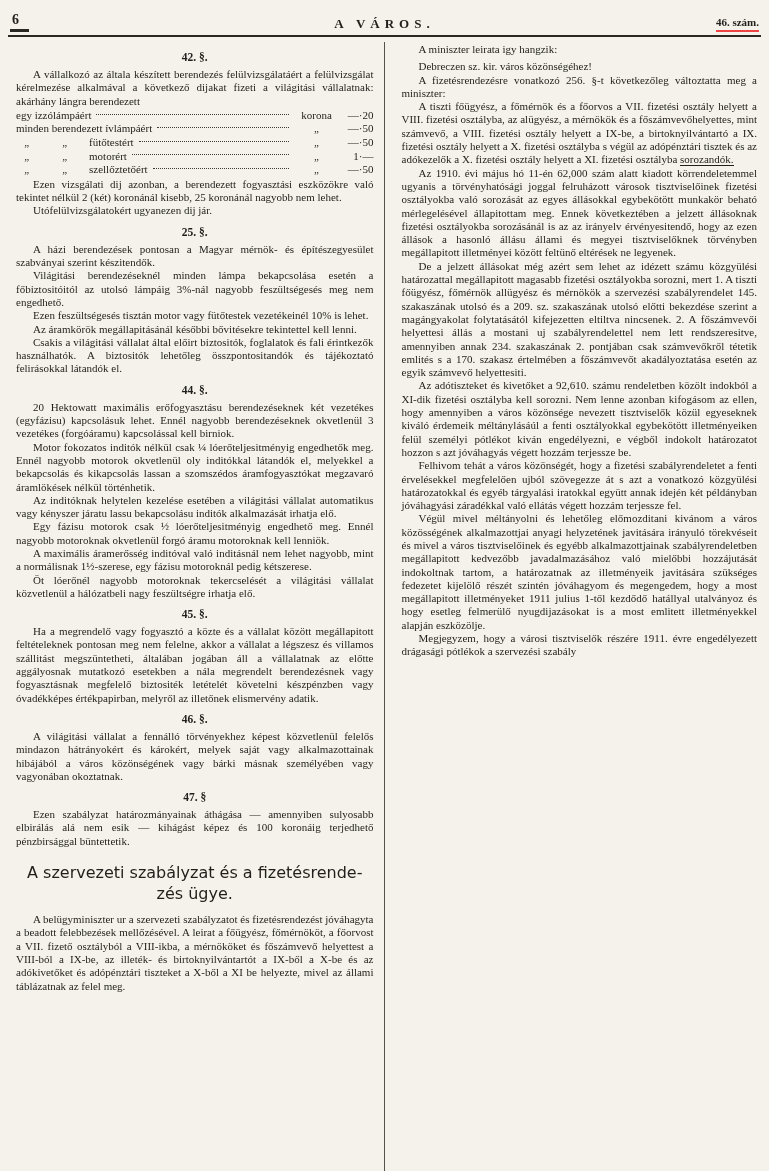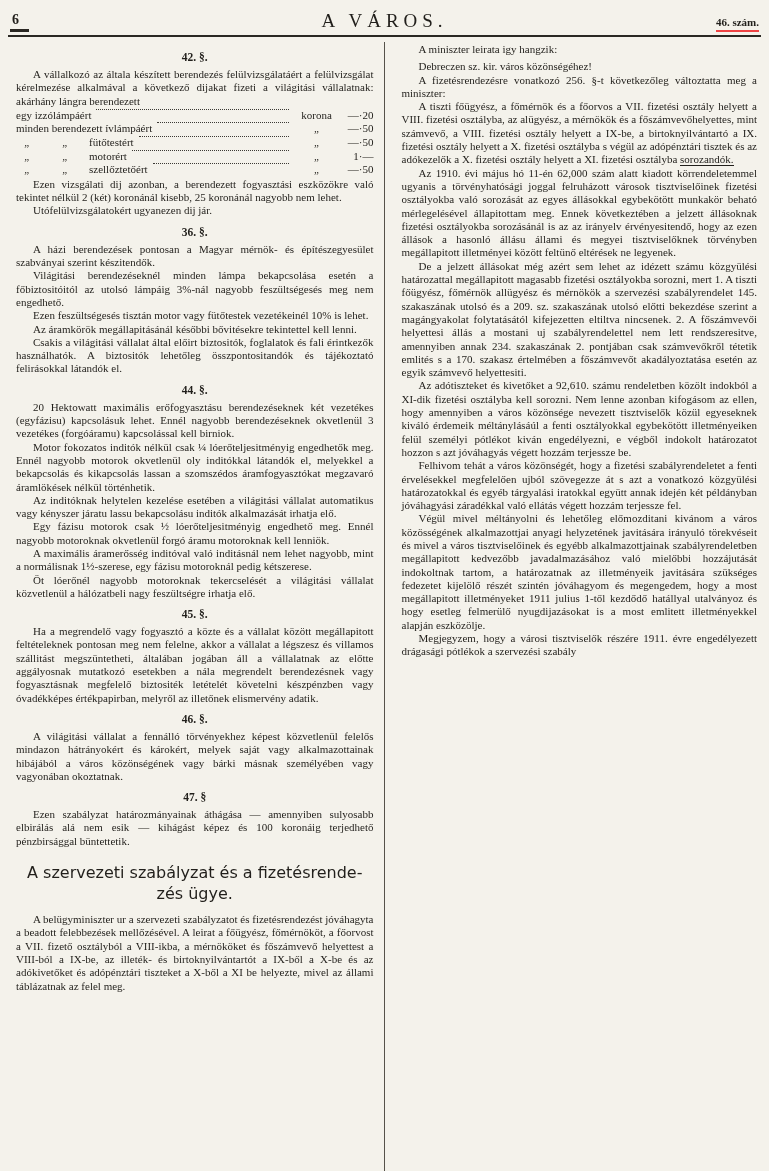--- a/index.html
+++ b/index.html
@@ -12,21 +12,21 @@
     display:flex;align-items:flex-end;
     padding:10px 10px 3px 10px;
   }
   .h-side{width:120px;}
   .h-center{flex:1;text-align:center;}
   .pageno{
     font-weight:bold;font-size:14px;display:inline-block;
     border-bottom:3px solid #2a2823;padding:0 10px 1px 2px;
   }
   .masthead{
-    font-weight:normal;font-size:19px;letter-spacing:5px;
+    font-weight:bold;font-size:13px;letter-spacing:5px;
   }
   .issue{
     font-weight:bold;font-size:11px;display:inline-block;float:right;
     border-bottom:2px solid #ef4444;padding-bottom:2px;
   }
   .header-rule{border:none;border-top:2px solid #2a2823;margin:0 8px 0 8px;}
   .columns{
     display:flex;box-sizing:border-box;
     padding:6px 12px 0 16px;height:1118px;overflow:hidden;
   }
@@ -43,21 +43,21 @@
   .sec-heading{
     font-size:11.5px;font-weight:bold;text-align:center;
     margin:8px 0 4px 0;line-height:13px;
   }
   .article-title{
     font-family:"DejaVu Sans","Liberation Sans",sans-serif;
     font-weight:normal;font-size:16px;line-height:21px;text-align:center;
     margin:14px 0 9px 0;
   }
   .tariff{margin:1px 0 1px 0;}
-  .tariff-row{display:flex;align-items:flex-start;font-size:11px;line-height:13.6px;}
+  .tariff-row{display:flex;align-items:center;font-size:11px;line-height:13.6px;}
   .tariff-item{white-space:pre;}
   .leader{flex:1;border-bottom:1.5px dotted #3c3a34;margin:0 5px 3px 5px;min-width:10px;}
   .tariff-unit{width:46px;text-align:center;flex:none;}
   .tariff-amt{width:34px;text-align:right;flex:none;}
   .sp-above{margin-top:4px;}
   .u{border-bottom:1px solid #211f1b;}
 </style>
 </head>
 <body>
 
@@ -114,21 +114,21 @@
           <span class="tariff-item">   „            „        szellőztetőért</span>
           <span class="leader"></span>
           <span class="tariff-unit">„</span>
           <span class="tariff-amt">—·50</span>
         </div>
       </div>
 
       <p>Ezen vizsgálati dij azonban, a berendezett fogyasztási eszközökre való tekintet nélkül 2 (két) koronánál kisebb, 25 koronánál nagyobb nem lehet.</p>
       <p>Utófelülvizsgálatokért ugyanezen dij jár.</p>
 
-      <h3 class="sec-heading">36. §.</h3>
+      <h3 class="sec-heading">25. §.</h3>
       <p>A házi berendezések pontosan a Magyar mérnök- és építészegyesület szabványai szerint készitendők.</p>
       <p>Világitási berendezéseknél minden lámpa bekapcsolása esetén a főbiztositóitól az utolsó lámpáig 3%-nál nagyobb feszültségesés meg nem engedhető.</p>
       <p>Ezen feszültségesés tisztán motor vagy fütőtestek vezetékeinél 10% is lehet.</p>
       <p>Az áramkörök megállapitásánál későbbi bővitésekre tekintettel kell lenni.</p>
       <p>Csakis a világitási vállalat által előirt biztositók, foglalatok és fali érintkezők használhatók. A biztositók lehetőleg összpontositandók és tájékoztató felirásokkal látandók el.</p>
 
       <h3 class="sec-heading">44. §.</h3>
       <p>20 Hektowatt maximális erőfogyasztásu berendezéseknek két vezetékes (egyfázisu) kapcsolásuk lehet. Ennél nagyobb berendezéseknek okvetlenül 3 vezetékes (forgóáramu) kapcsolással kell birniok.</p>
       <p>Motor fokozatos inditók nélkül csak ¼ lóerőteljesitményig engedhetők meg. Ennél nagyobb motorok okvetlenül oly inditókkal látandók el, melyekkel a bekapcsolás és kikapcsolás lassan a szomszédos áramfogyasztókat megzavaró áramlökések nélkül történhetik.</p>
       <p>Az inditóknak helytelen kezelése esetében a világitási vállalat automatikus vagy kényszer járatu lassu bekapcsolásu inditók alkalmazását irhatja elő.</p>

